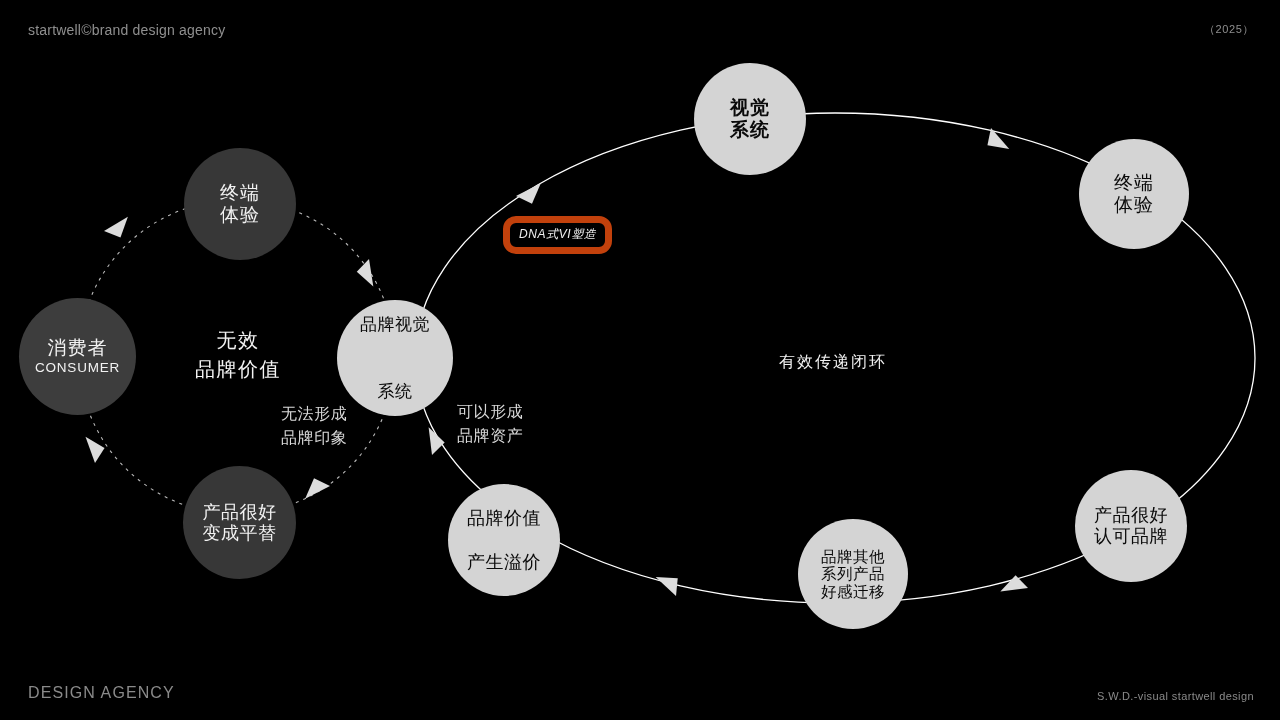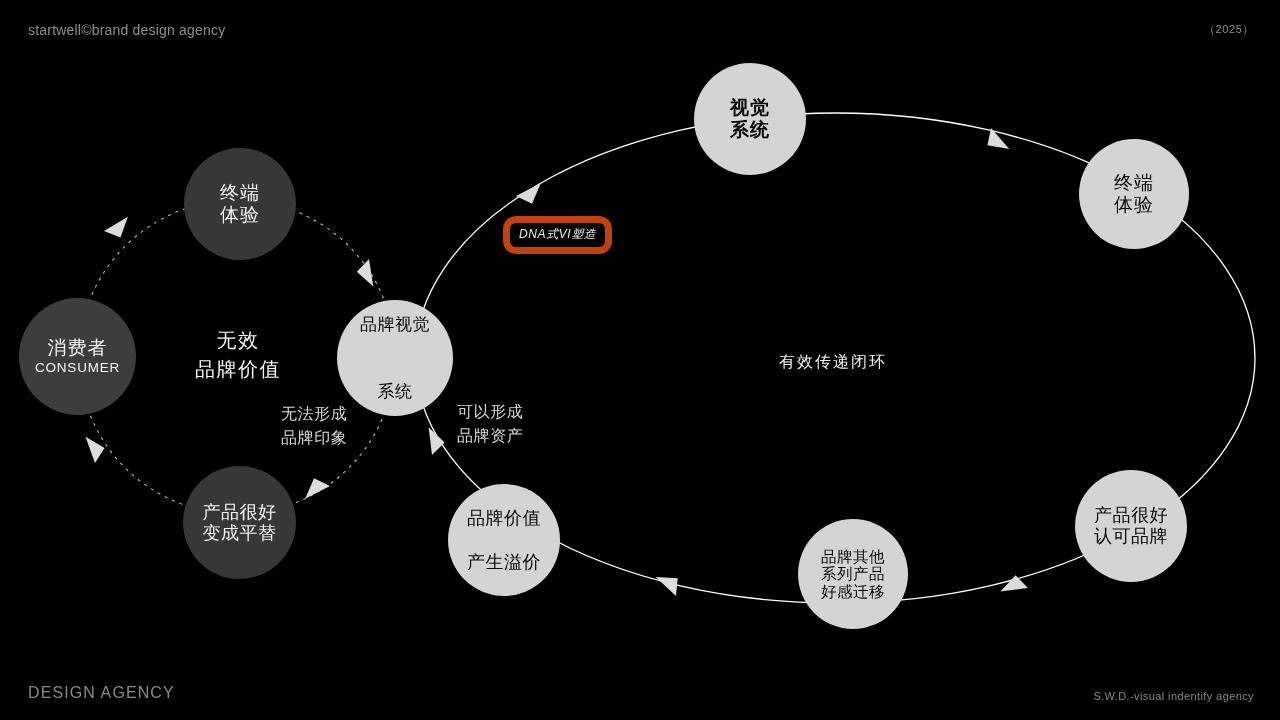--- a/index.html
+++ b/index.html
@@ -181,15 +181,15 @@
   <div class="node light n-value">
     <span class="ln t17">品牌价值</span>
     <span class="ln t17">产生溢价</span>
   </div>
 
   <div class="loop-title loop-right-title">有效传递闭环</div>
   <div class="mini mini-right">可以形成
 品牌资产</div>
 
   <div class="ftr-left">DESIGN AGENCY</div>
-  <div class="ftr-right">S.W.D.-visual indentify agency</div>
+  <div class="ftr-right">S.W.D.-visual startwell design</div>
 
 </div>
 
 </body></html>

